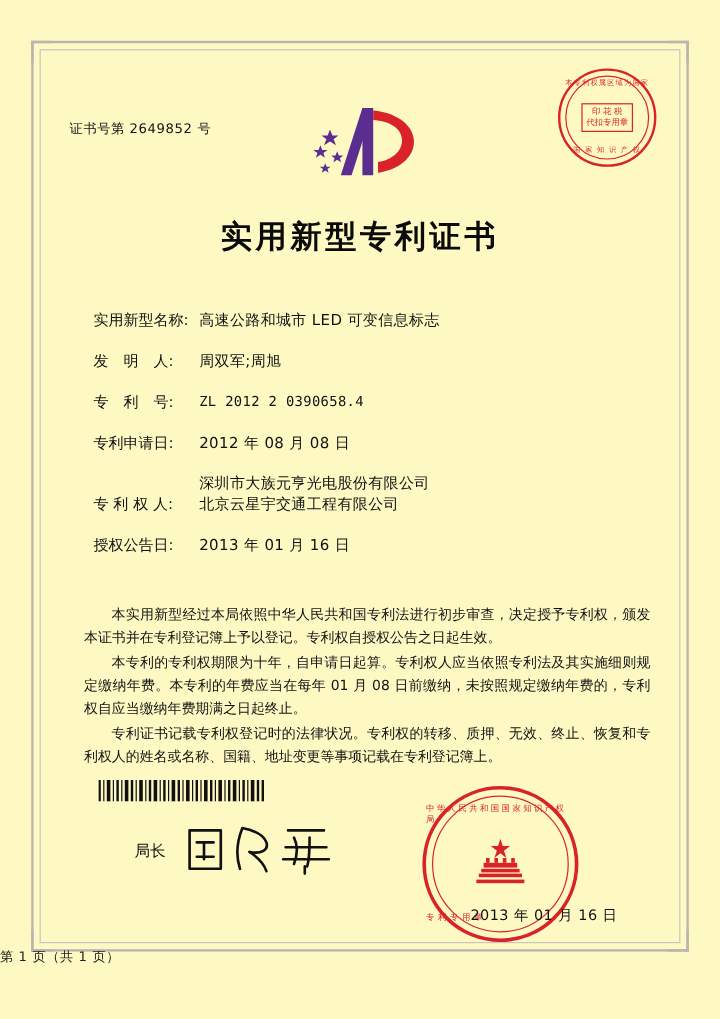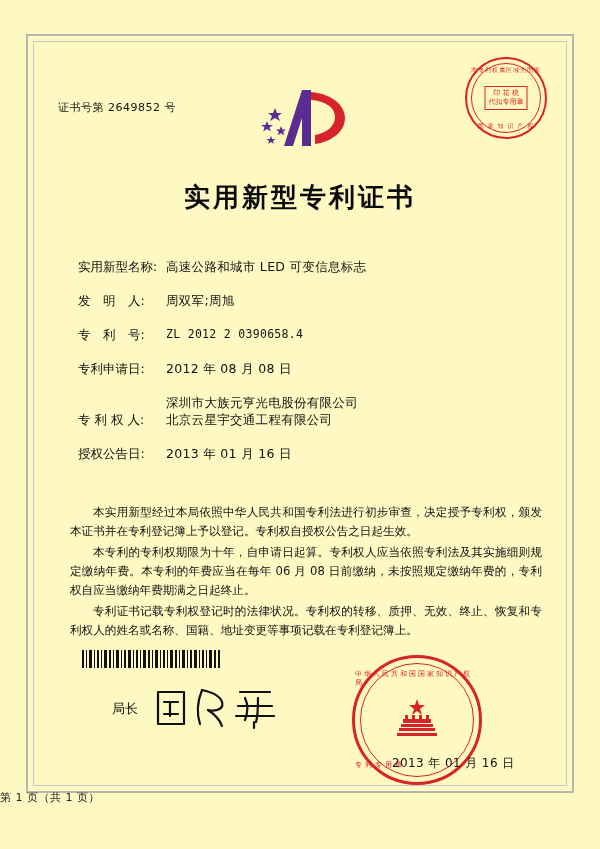--- a/index.html
+++ b/index.html
@@ -315,21 +315,21 @@
       </div>
     </div>
     <div class="field-row">
       <div class="field-label">授权公告日:</div>
       <div class="field-value">2013 年 01 月 16 日</div>
     </div>
   </div>
 
   <div class="paras">
     <p>本实用新型经过本局依照中华人民共和国专利法进行初步审查，决定授予专利权，颁发本证书并在专利登记簿上予以登记。专利权自授权公告之日起生效。</p>
-    <p>本专利的专利权期限为十年，自申请日起算。专利权人应当依照专利法及其实施细则规定缴纳年费。本专利的年费应当在每年 06 月 08 日前缴纳，未按照规定缴纳年费的，专利权自应当缴纳年费期满之日起终止。</p>
+    <p>本专利的专利权期限为十年，自申请日起算。专利权人应当依照专利法及其实施细则规定缴纳年费。本专利的年费应当在每年 01 月 08 日前缴纳，未按照规定缴纳年费的，专利权自应当缴纳年费期满之日起终止。</p>
     <p>专利证书记载专利权登记时的法律状况。专利权的转移、质押、无效、终止、恢复和专利权人的姓名或名称、国籍、地址变更等事项记载在专利登记簿上。</p>
   </div>
 
   <svg class="barcode" viewBox="0 0 140 18">
     <g fill="#111">
       <rect x="0" y="0" width="2" height="18"></rect>
         <rect x="4" y="0" width="1" height="18"></rect>
       <rect x="7" y="0" width="3" height="18"></rect>
         <rect x="12" y="0" width="1" height="18"></rect>
       <rect x="15" y="0" width="2" height="18"></rect>

